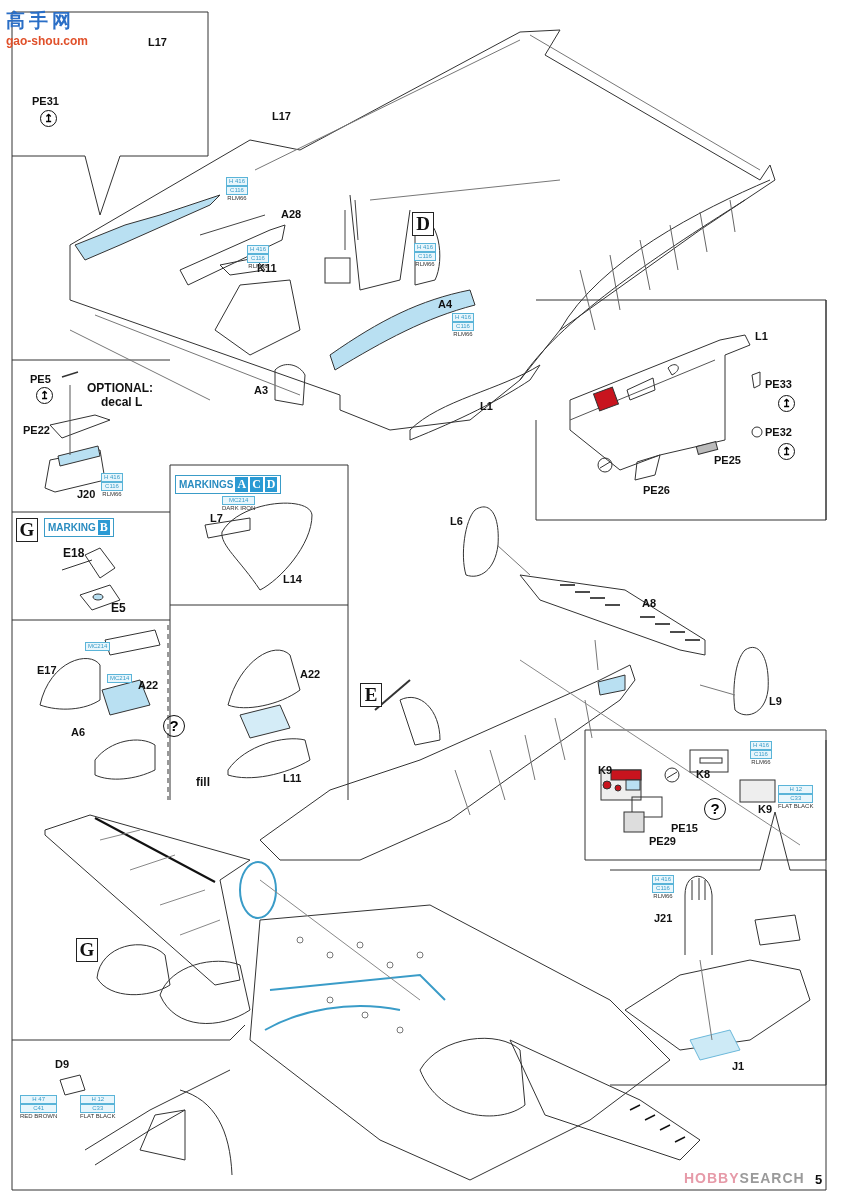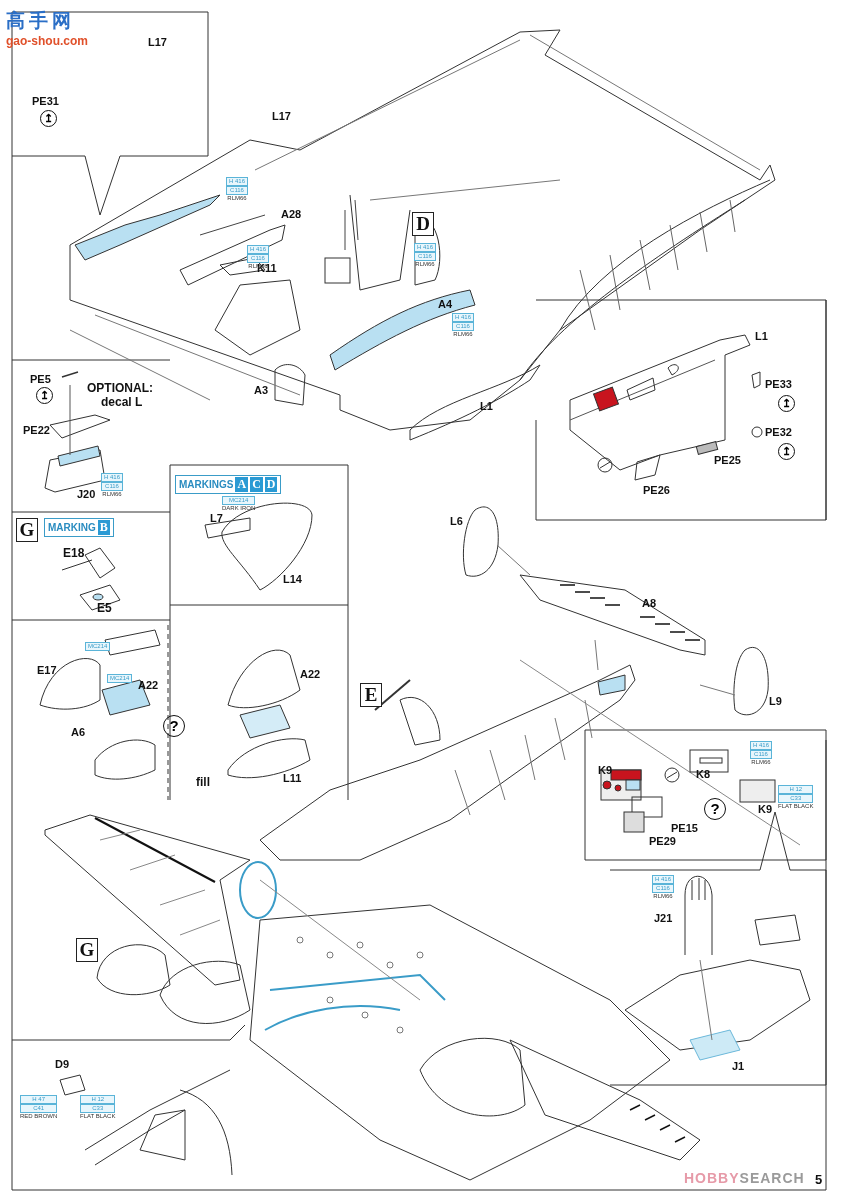--- a/index.html
+++ b/index.html
@@ -262,21 +262,21 @@
   <div class="lbl sm" style="left:87px;top:381px">OPTIONAL:</div>
   <div class="lbl sm" style="left:101px;top:395px">decal L</div>
   <div class="lbl" style="left:23px;top:424px">PE22</div>
   <div class="lbl" style="left:77px;top:488px">J20</div>
 
   <div class="letter" style="left:16px;top:518px">G</div>
   <div class="mark-hdr" style="left:44px;top:518px">
     <span>MARKING</span><span class="sq">B</span>
   </div>
   <div class="lbl sm" style="left:63px;top:546px">E18</div>
-  <div class="lbl sm" style="left:97px;top:601px">E5</div>
+  <div class="lbl sm" style="left:111px;top:601px">E5</div>
 
   <div class="mark-hdr" style="left:175px;top:475px">
     <span>MARKINGS</span><span class="sq">A</span><span class="sq">C</span><span class="sq">D</span>
   </div>
   <div class="lbl" style="left:210px;top:512px">L7</div>
   <div class="lbl" style="left:283px;top:573px">L14</div>
 
   <div class="lbl" style="left:37px;top:664px">E17</div>
   <div class="lbl" style="left:138px;top:679px">A22</div>
   <div class="lbl" style="left:71px;top:726px">A6</div>

